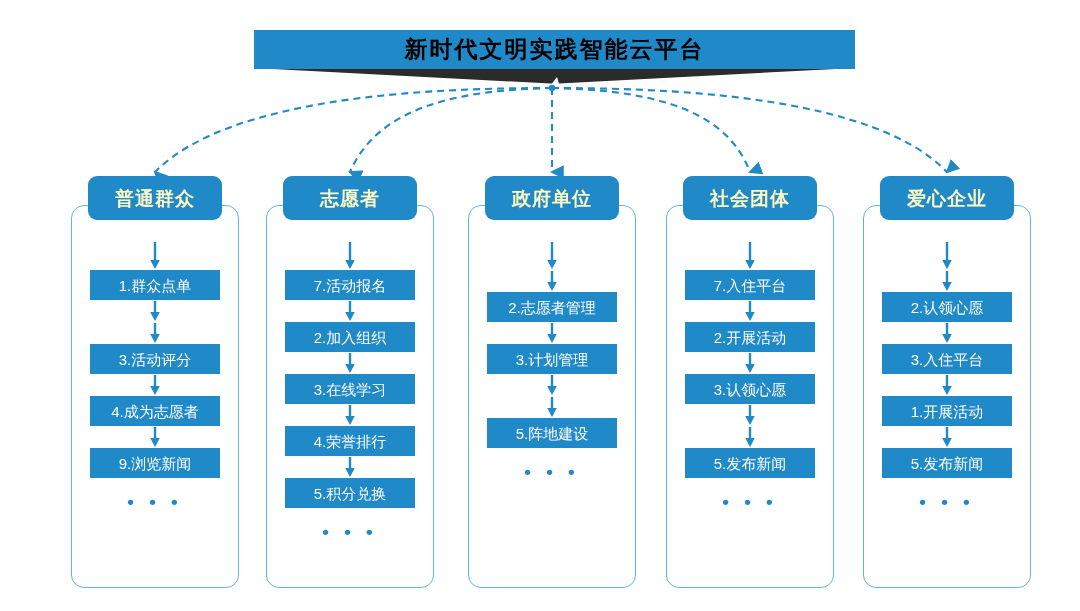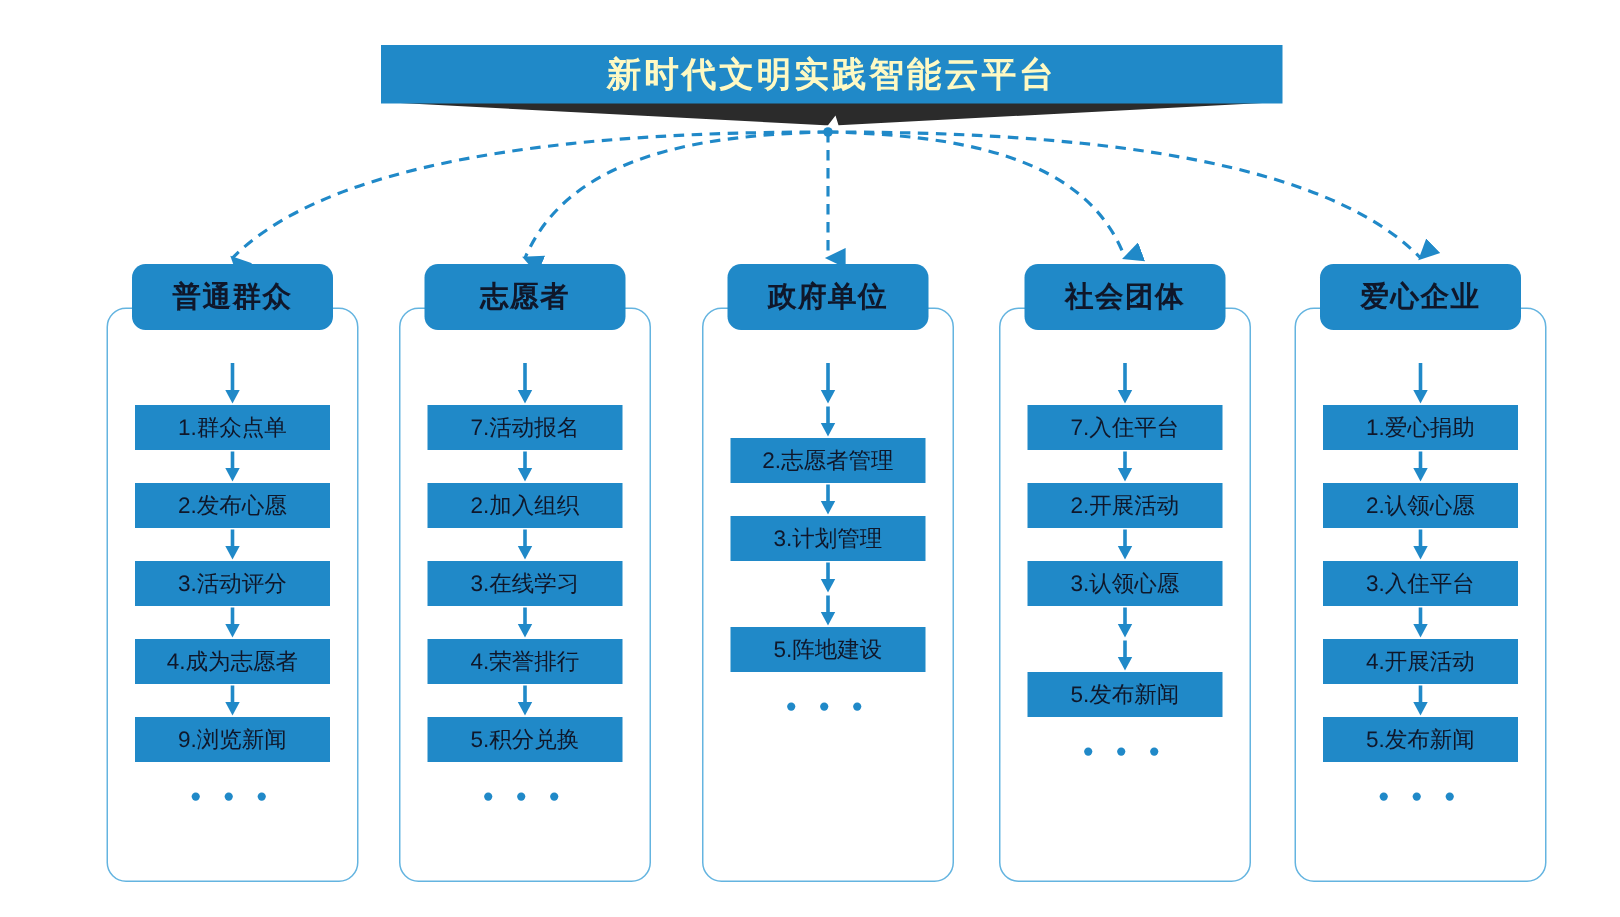--- a/index.html
+++ b/index.html
@@ -25,21 +25,21 @@
     top: 30px;
     width: 601px;
     height: 39px;
     background: #2089c8;
     display: flex;
     align-items: center;
     justify-content: center;
     z-index: 4;
   }
   #title-text {
-    color: #fef9c3;
+    color: #000000;
     font-size: 23px;
     font-weight: bold;
     letter-spacing: 2px;
     line-height: 1;
     white-space: nowrap;
   }
   #title-shadow {
     position: absolute;
     left: 254px;
     top: 68px;
@@ -78,21 +78,21 @@
     width: 134px;
     height: 44px;
     background: #2089c8;
     border-radius: 9px;
     display: flex;
     align-items: center;
     justify-content: center;
     z-index: 5;
   }
   .col-head-label {
-    color: #0f172a;
+    color: #fef9c3;
     font-size: 19px;
     font-weight: bold;
     letter-spacing: 1px;
     white-space: nowrap;
     line-height: 1;
   }
   .items {
     position: absolute;
     left: 0;
     top: 64px;
@@ -103,21 +103,21 @@
   }
   .item-box {
     width: 130px;
     height: 30px;
     background: #2089c8;
     display: flex;
     align-items: center;
     justify-content: center;
   }
   .item-label {
-    color: #0f172a;
+    color: #ffffff;
     font-size: 15px;
     white-space: nowrap;
     line-height: 1;
   }
   .down-arrow {
     width: 12px;
     height: 22px;
     display: block;
   }
   .dots {
@@ -177,23 +177,20 @@
       <path d="M1.2,18 L10.8,18 L6,27 Z" fill="#2089c8"></path>
     </svg>
     <div class="items">
       <div class="item-box">
           <span class="item-label">1.群众点单</span>
         </div>
       <svg class="down-arrow" viewBox="0 0 12 22" xmlns="http://www.w3.org/2000/svg">
           <line x1="6" y1="1" x2="6" y2="13" stroke="#2089c8" stroke-width="2.4"></line>
           <path d="M1.2,12 L10.8,12 L6,21 Z" fill="#2089c8"></path>
         </svg>
-      <div class="item-box">
-          <span class="item-label">2.发布心愿</span>
-        </div>
       <svg class="down-arrow" viewBox="0 0 12 22" xmlns="http://www.w3.org/2000/svg">
           <line x1="6" y1="1" x2="6" y2="13" stroke="#2089c8" stroke-width="2.4"></line>
           <path d="M1.2,12 L10.8,12 L6,21 Z" fill="#2089c8"></path>
         </svg>
       <div class="item-box">
           <span class="item-label">3.活动评分</span>
         </div>
       <svg class="down-arrow" viewBox="0 0 12 22" xmlns="http://www.w3.org/2000/svg">
           <line x1="6" y1="1" x2="6" y2="13" stroke="#2089c8" stroke-width="2.4"></line>
           <path d="M1.2,12 L10.8,12 L6,21 Z" fill="#2089c8"></path>
@@ -337,43 +334,40 @@
 
   <div class="column" style="left:863px;">
     <div class="col-head">
       <span class="col-head-label">爱心企业</span>
     </div>
     <svg class="head-stem" viewBox="0 0 12 28" xmlns="http://www.w3.org/2000/svg">
       <line x1="6" y1="0" x2="6" y2="19" stroke="#2089c8" stroke-width="2.4"></line>
       <path d="M1.2,18 L10.8,18 L6,27 Z" fill="#2089c8"></path>
     </svg>
     <div class="items">
-      <div class="item-box">
-          <span class="item-label">1.爱心捐助</span>
-        </div>
       <svg class="down-arrow" viewBox="0 0 12 22" xmlns="http://www.w3.org/2000/svg">
           <line x1="6" y1="1" x2="6" y2="13" stroke="#2089c8" stroke-width="2.4"></line>
           <path d="M1.2,12 L10.8,12 L6,21 Z" fill="#2089c8"></path>
         </svg>
       <div class="item-box">
           <span class="item-label">2.认领心愿</span>
         </div>
       <svg class="down-arrow" viewBox="0 0 12 22" xmlns="http://www.w3.org/2000/svg">
           <line x1="6" y1="1" x2="6" y2="13" stroke="#2089c8" stroke-width="2.4"></line>
           <path d="M1.2,12 L10.8,12 L6,21 Z" fill="#2089c8"></path>
         </svg>
       <div class="item-box">
           <span class="item-label">3.入住平台</span>
         </div>
       <svg class="down-arrow" viewBox="0 0 12 22" xmlns="http://www.w3.org/2000/svg">
           <line x1="6" y1="1" x2="6" y2="13" stroke="#2089c8" stroke-width="2.4"></line>
           <path d="M1.2,12 L10.8,12 L6,21 Z" fill="#2089c8"></path>
         </svg>
       <div class="item-box">
-          <span class="item-label">4.开展活动</span>
+          <span class="item-label">1.开展活动</span>
         </div>
       <svg class="down-arrow" viewBox="0 0 12 22" xmlns="http://www.w3.org/2000/svg">
           <line x1="6" y1="1" x2="6" y2="13" stroke="#2089c8" stroke-width="2.4"></line>
           <path d="M1.2,12 L10.8,12 L6,21 Z" fill="#2089c8"></path>
         </svg>
       <div class="item-box">
           <span class="item-label">5.发布新闻</span>
         </div>
       <div class="dots">• • •</div>
     </div>

